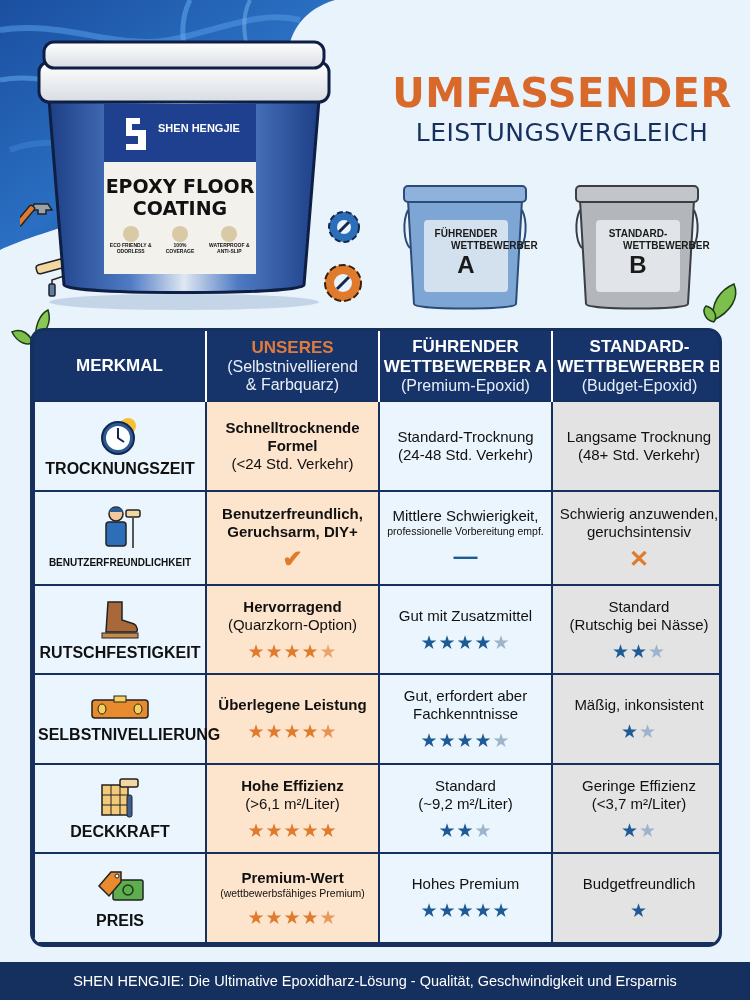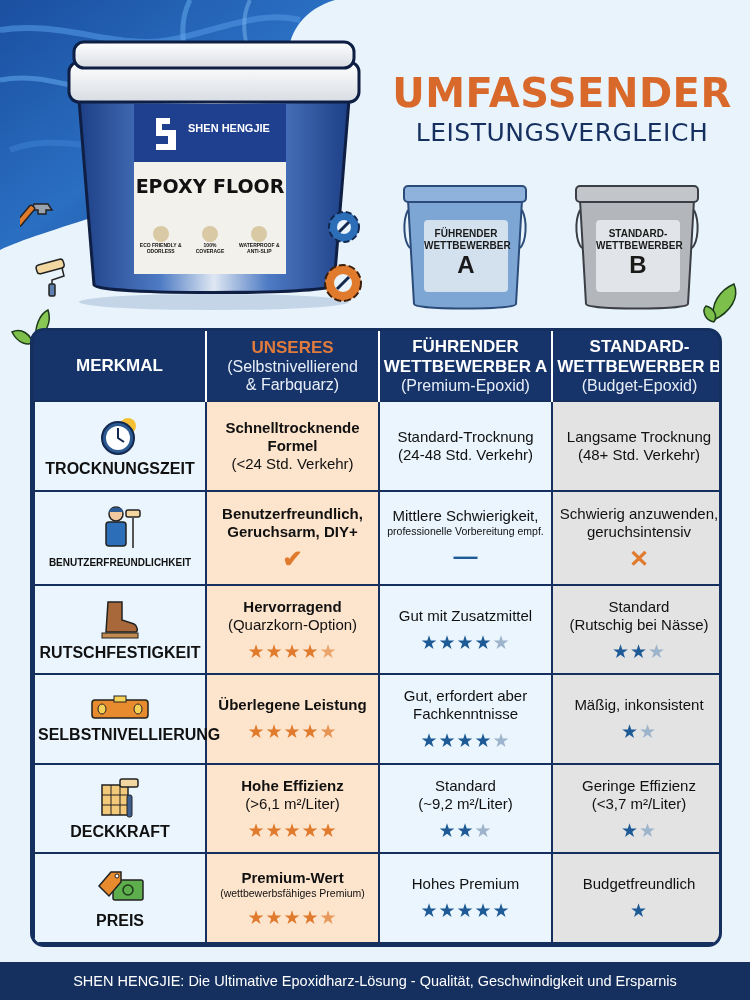--- a/index.html
+++ b/index.html
@@ -6,40 +6,40 @@
   html, body { width: 750px; height: 1000px; overflow: hidden; }
   body {
     position: relative;
     background: #e8f3fb;
     font-family: "Liberation Sans", "DejaVu Sans", sans-serif;
     color: #111;
   }
   .bg-swirl {
     position: absolute; left: 0; top: 0; width: 750px; height: 330px; overflow: hidden;
   }
-  .hero-bucket { position: absolute; left: 64px; top: 40px; width: 300px; height: 270px; }
+  .hero-bucket { position: absolute; left: 34px; top: 40px; width: 300px; height: 270px; }
   .tool { position: absolute; }
   .title-block { position: absolute; left: 377px; top: 70px; width: 370px; text-align: center; }
   .title-1 {
     font-family: "DejaVu Sans", sans-serif; font-weight: bold; font-size: 40px;
     color: #d8692a; letter-spacing: 0.5px; line-height: 46px;
   }
   .title-2 {
     font-family: "DejaVu Sans", sans-serif; font-weight: normal; font-size: 25px;
     color: #15305f; letter-spacing: 0.5px; line-height: 30px; margin-top: 2px;
   }
   .comp-bucket { position: absolute; width: 130px; height: 130px; top: 182px; }
   .comp-label {
     position: absolute; left: 24px; top: 38px; width: 84px; height: 72px;
     background: rgba(240,244,248,0.75); border-radius: 4px;
     text-align: center; font-weight: bold; color: #1a1a1a;
     font-family: "Liberation Sans", sans-serif;
   }
   .comp-label .l1 { font-size: 10px; line-height: 12px; margin-top: 8px; display: block; }
-  .comp-label .l2 { font-size: 10px; line-height: 12px; display: block; }
+  .comp-label .l2 { font-size: 10px; line-height: 12px; display: block; margin-left: 27px; }
   .comp-label .big { font-size: 24px; line-height: 26px; display: block; }
 
   .table-wrap {
     position: absolute; left: 30px; top: 328px; width: 692px; height: 619px;
     border: 3px solid #15305f; border-radius: 14px 14px 14px 14px; overflow: hidden;
     background: #15305f;
   }
   table { border-collapse: collapse; width: 100%; height: 100%; table-layout: fixed; }
   th {
     background: #16346a; color: #fff; text-align: center; vertical-align: middle;
@@ -137,20 +137,21 @@
     <rect x="10" y="2" width="280" height="26" rx="10" fill="url(#lid)" stroke="#0f1f44" stroke-width="3"></rect>
     <rect x="70" y="64" width="152" height="170" fill="#f3f1ec"></rect>
     <rect x="70" y="64" width="152" height="58" fill="#1f3f8f"></rect>
     <g>
       <path d="M92,78 L106,78 L106,84 L98,84 L98,90 L112,90 L112,110 L92,110 L92,104 L104,104 L104,96 L92,96 Z" fill="#fff"></path>
     </g>
   </svg>
   <div style="position:absolute; left:115px; top:82px; width:100px; color:#fff; font-size:11px; font-weight:bold; text-align:center;">SHEN HENGJIE</div>
   <div style="position:absolute; left:70px; top:135px; width:152px; text-align:center; color:#111; font-family:'DejaVu Sans',sans-serif; font-weight:bold; font-size:19px; line-height:22px;">
     <span style="display:block">EPOXY FLOOR</span>
+    <span style="display:block">COATING</span>
   </div>
   <div style="position:absolute; left:72px; top:186px; width:148px; display:flex; justify-content:space-around;">
     <div style="width:42px; text-align:center;">
       <div style="width:16px;height:16px;border-radius:8px;background:#d9c9a4;margin:0 auto;"></div>
       <div style="font-size:5px; line-height:6px; font-weight:bold;">ECO FRIENDLY &amp; ODORLESS</div>
     </div>
     <div style="width:42px; text-align:center;">
       <div style="width:16px;height:16px;border-radius:8px;background:#d9c9a4;margin:0 auto;"></div>
       <div style="font-size:5px; line-height:6px; font-weight:bold;">100% COVERAGE</div>
     </div>

